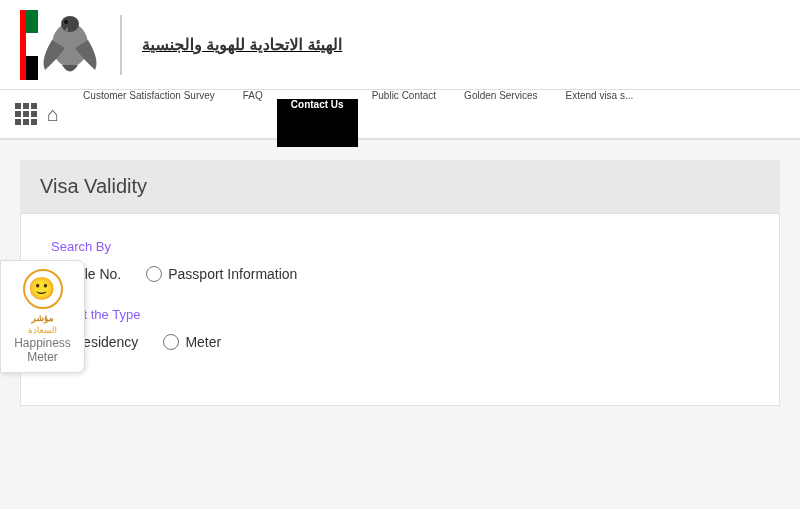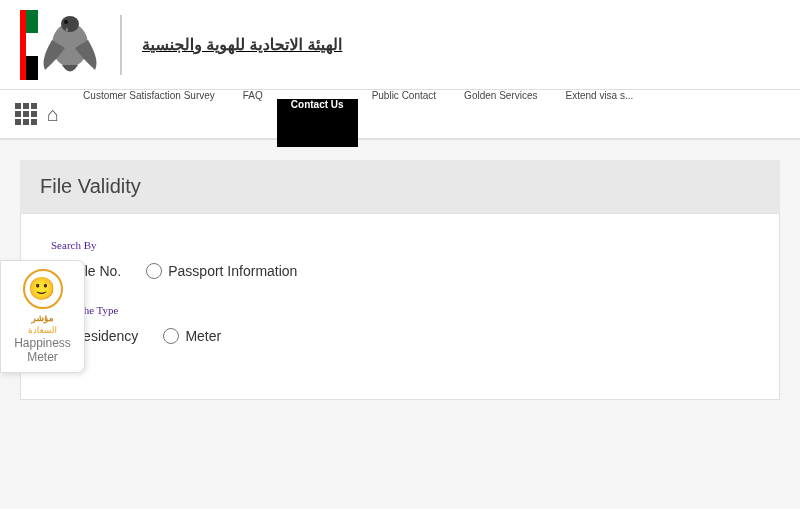--- a/index.html
+++ b/index.html
@@ -123,25 +123,24 @@
       background: #fff;
       padding: 25px 30px 30px 30px;
       border: 1px solid #e0e0e0;
       margin: 0;
     }
 
     .form-section {
       margin-bottom: 25px;
     }
     .form-section-title {
-      font-size: 11px;
-      color: #4c1d95;
+      font-size: 13px;
+      color: #8b5cf6;
       margin-bottom: 12px;
       font-weight: normal;
-      font-family: Liberation Serif, serif;
     }
     .radio-group {
       display: flex;
       align-items: center;
       gap: 25px;
     }
     .radio-label {
       display: flex;
       align-items: center;
       gap: 6px;
@@ -265,21 +264,21 @@
     </div>
     <div class="nav-item">
       <span>Extend visa s...</span>
     </div>
   </div>
 </nav>
 
 <div class="page-content">
 
   <div class="file-validity-header">
-    <h2 class="file-validity-title">File Validity</h2>
+    <h2 class="file-validity-title">Visa Validity</h2>
   </div>
 
   <div class="form-card">
 
     <div class="form-section">
       <div class="form-section-title">Search By</div>
       <div class="radio-group">
         <label class="radio-label">
           <input type="radio" class="radio-input" name="search_by" checked="" style="">
           <span>File No.</span>

